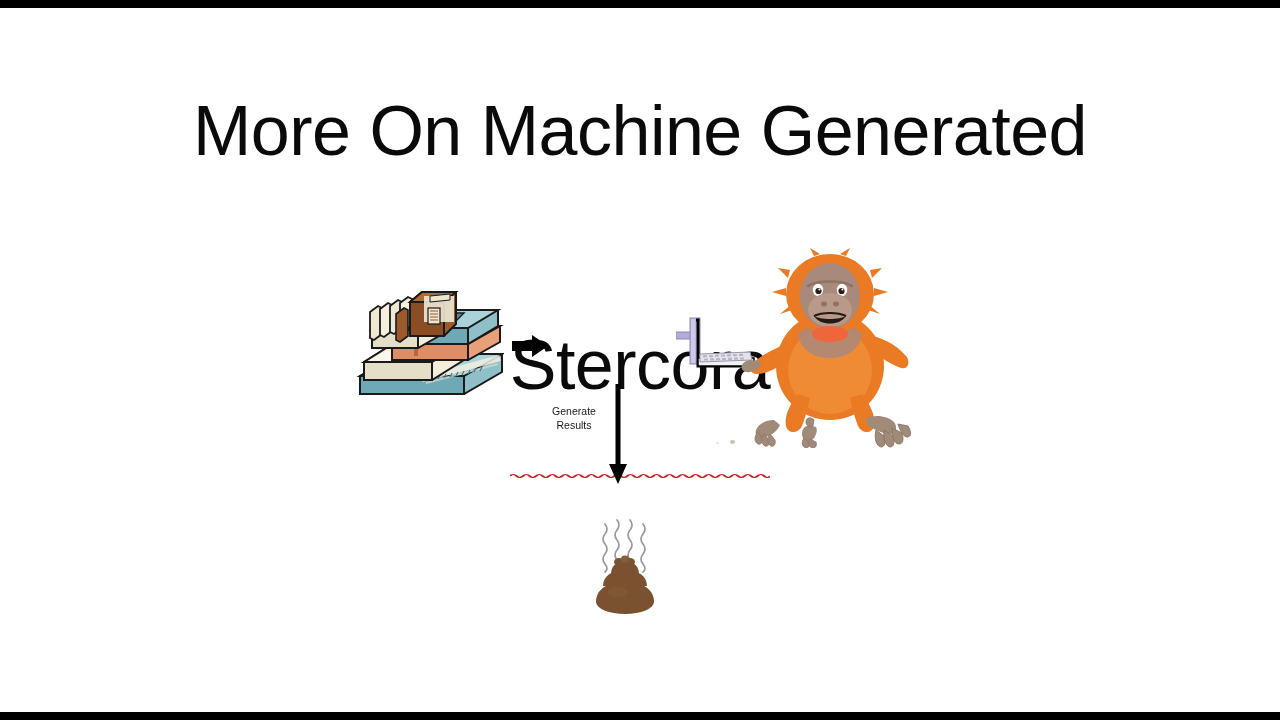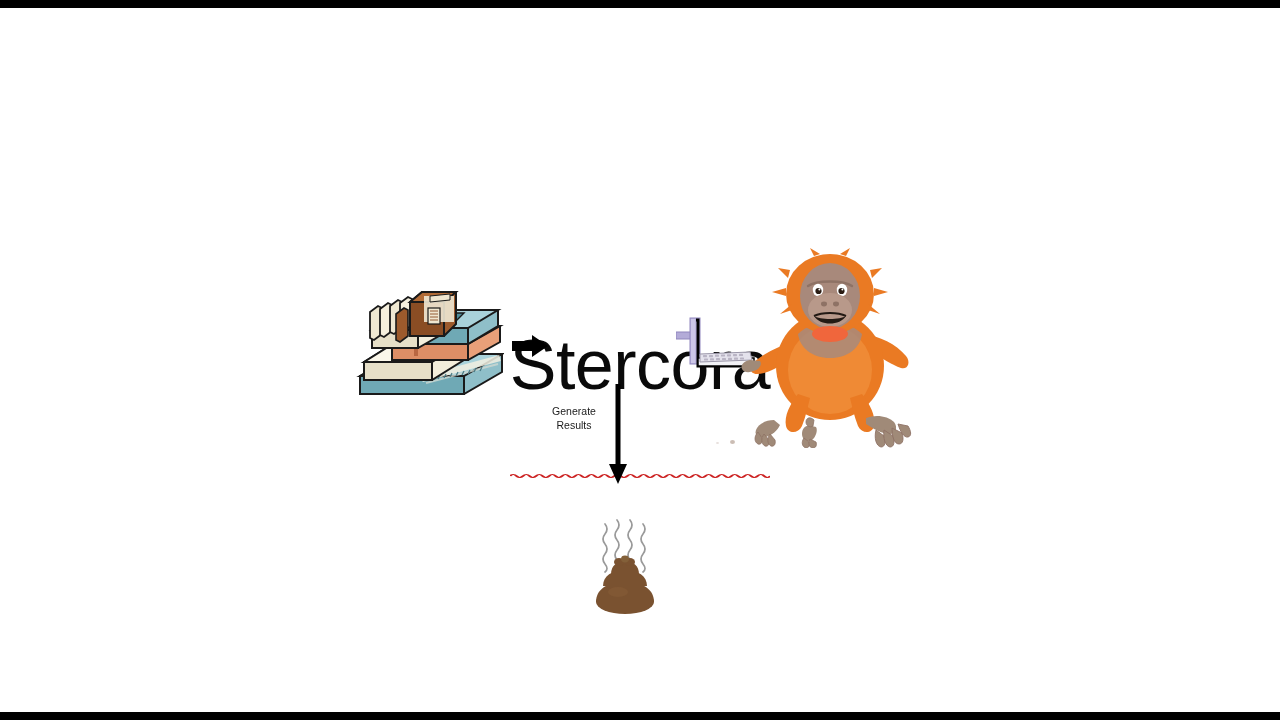--- a/index.html
+++ b/index.html
@@ -129,21 +129,21 @@
 </head>
 <body>
 
 <div id="slide">
 
   <div class="bar" id="bar-top"></div>
 
   <div id="canvas">
 
     <div id="title">
-      <br>
+      <span>More On Machine Generated</span><br>
       <span class="line2wrap">
         <span>Stercora</span>
         <svg id="spell-squiggle" viewBox="0 0 100 6" preserveAspectRatio="none">
           <path d="M0,4 q1.25,-3 2.5,0 t2.5,0 t2.5,0 t2.5,0 t2.5,0 t2.5,0 t2.5,0 t2.5,0 t2.5,0 t2.5,0
                    t2.5,0 t2.5,0 t2.5,0 t2.5,0 t2.5,0 t2.5,0 t2.5,0 t2.5,0 t2.5,0 t2.5,0
                    t2.5,0 t2.5,0 t2.5,0 t2.5,0 t2.5,0 t2.5,0 t2.5,0 t2.5,0 t2.5,0 t2.5,0
                    t2.5,0 t2.5,0 t2.5,0 t2.5,0 t2.5,0 t2.5,0 t2.5,0 t2.5,0 t2.5,0 t2.5,0" fill="none" stroke="#cc2222" stroke-width="1.1"></path>
         </svg>
       </span>
     </div>

